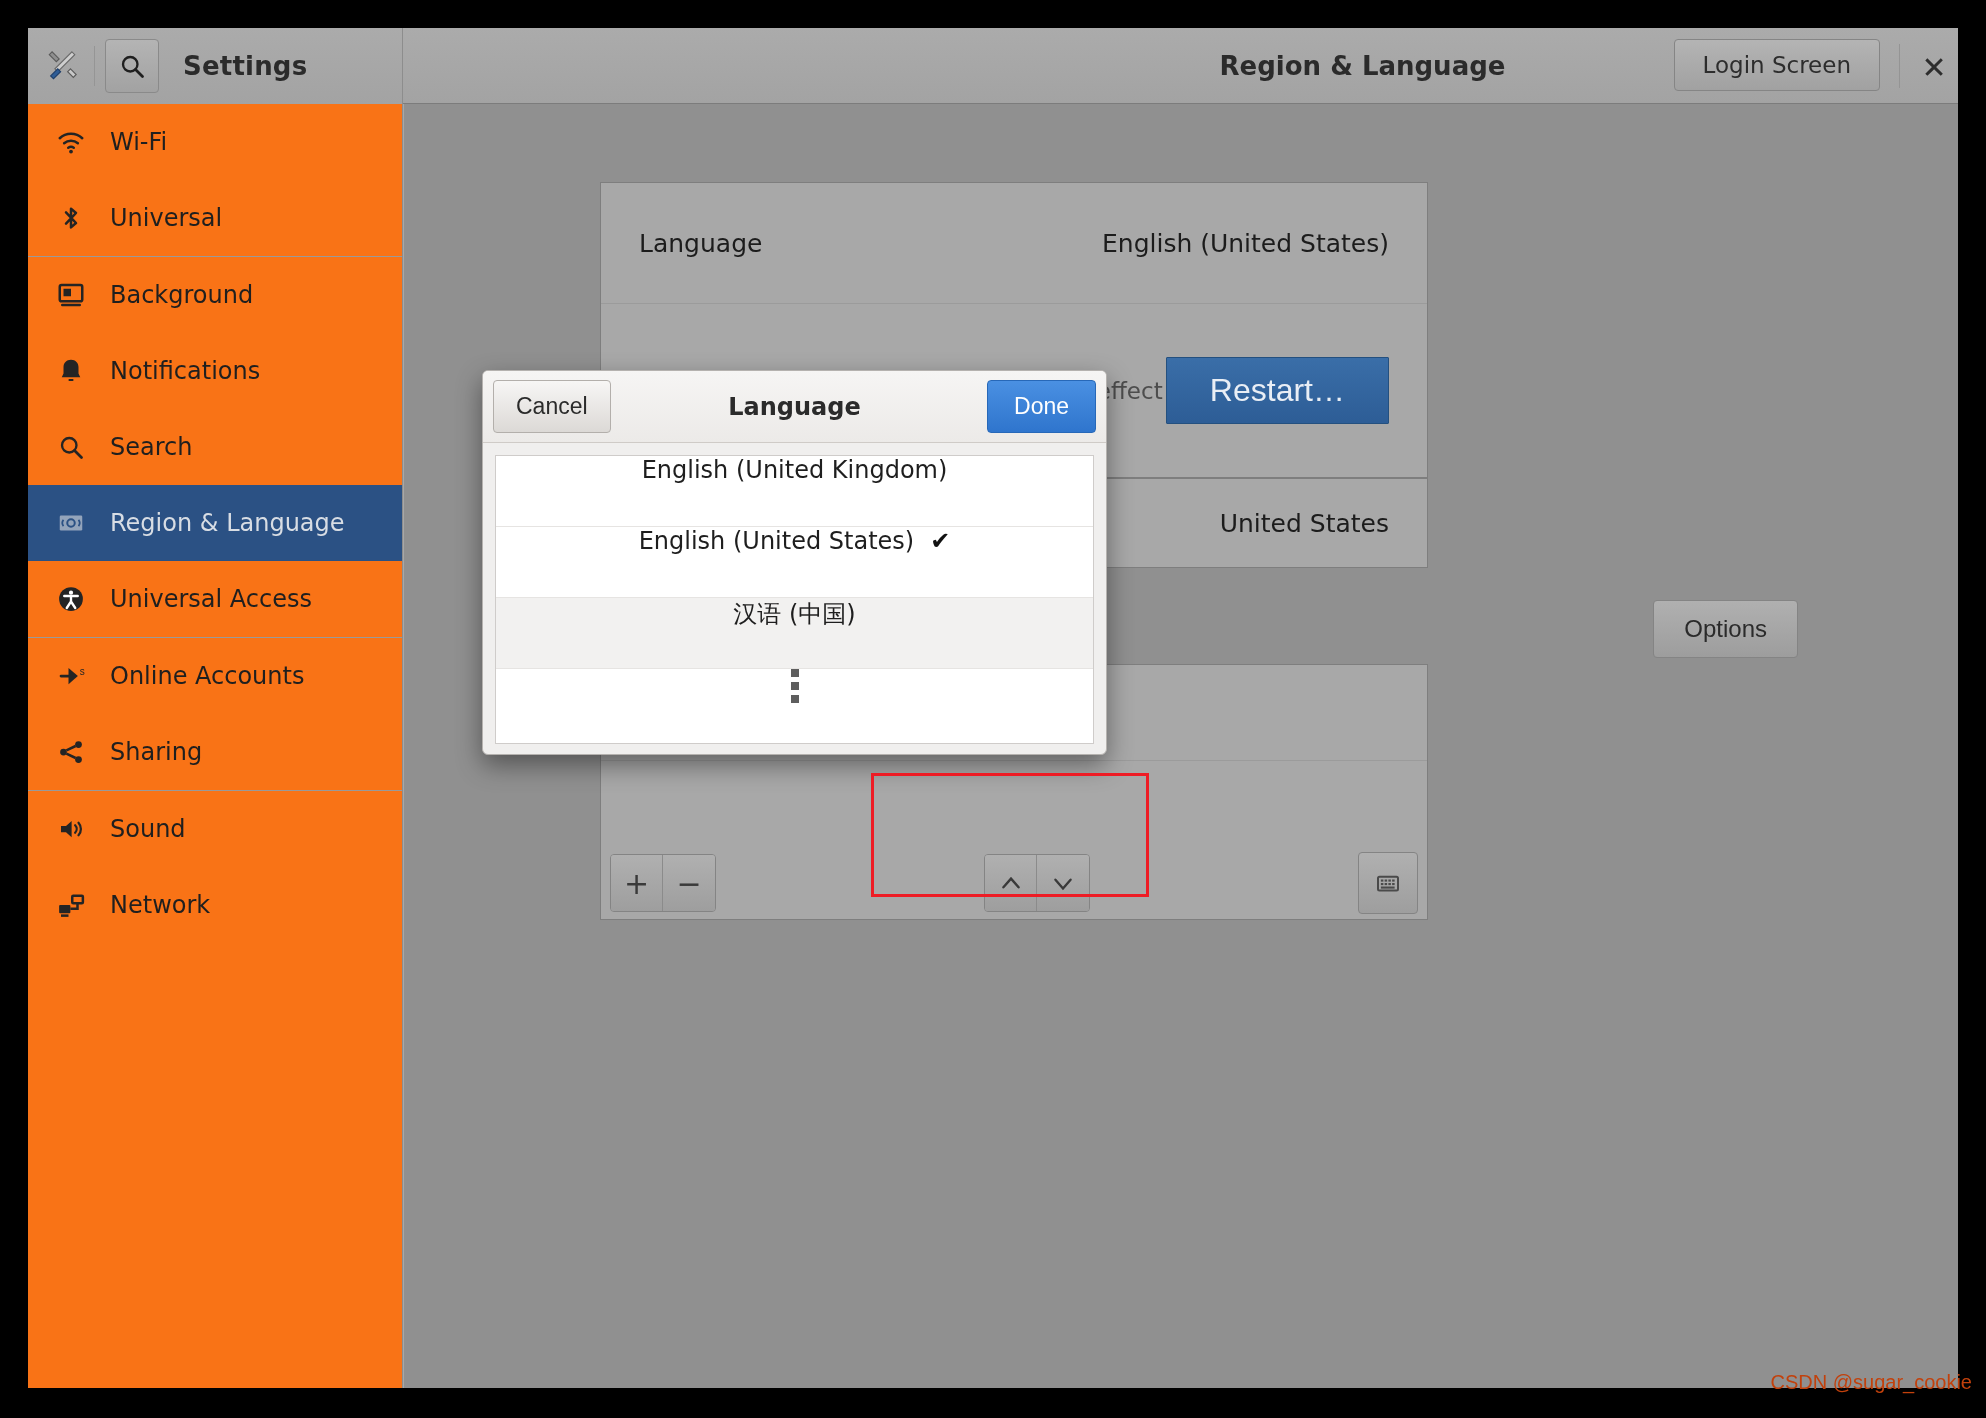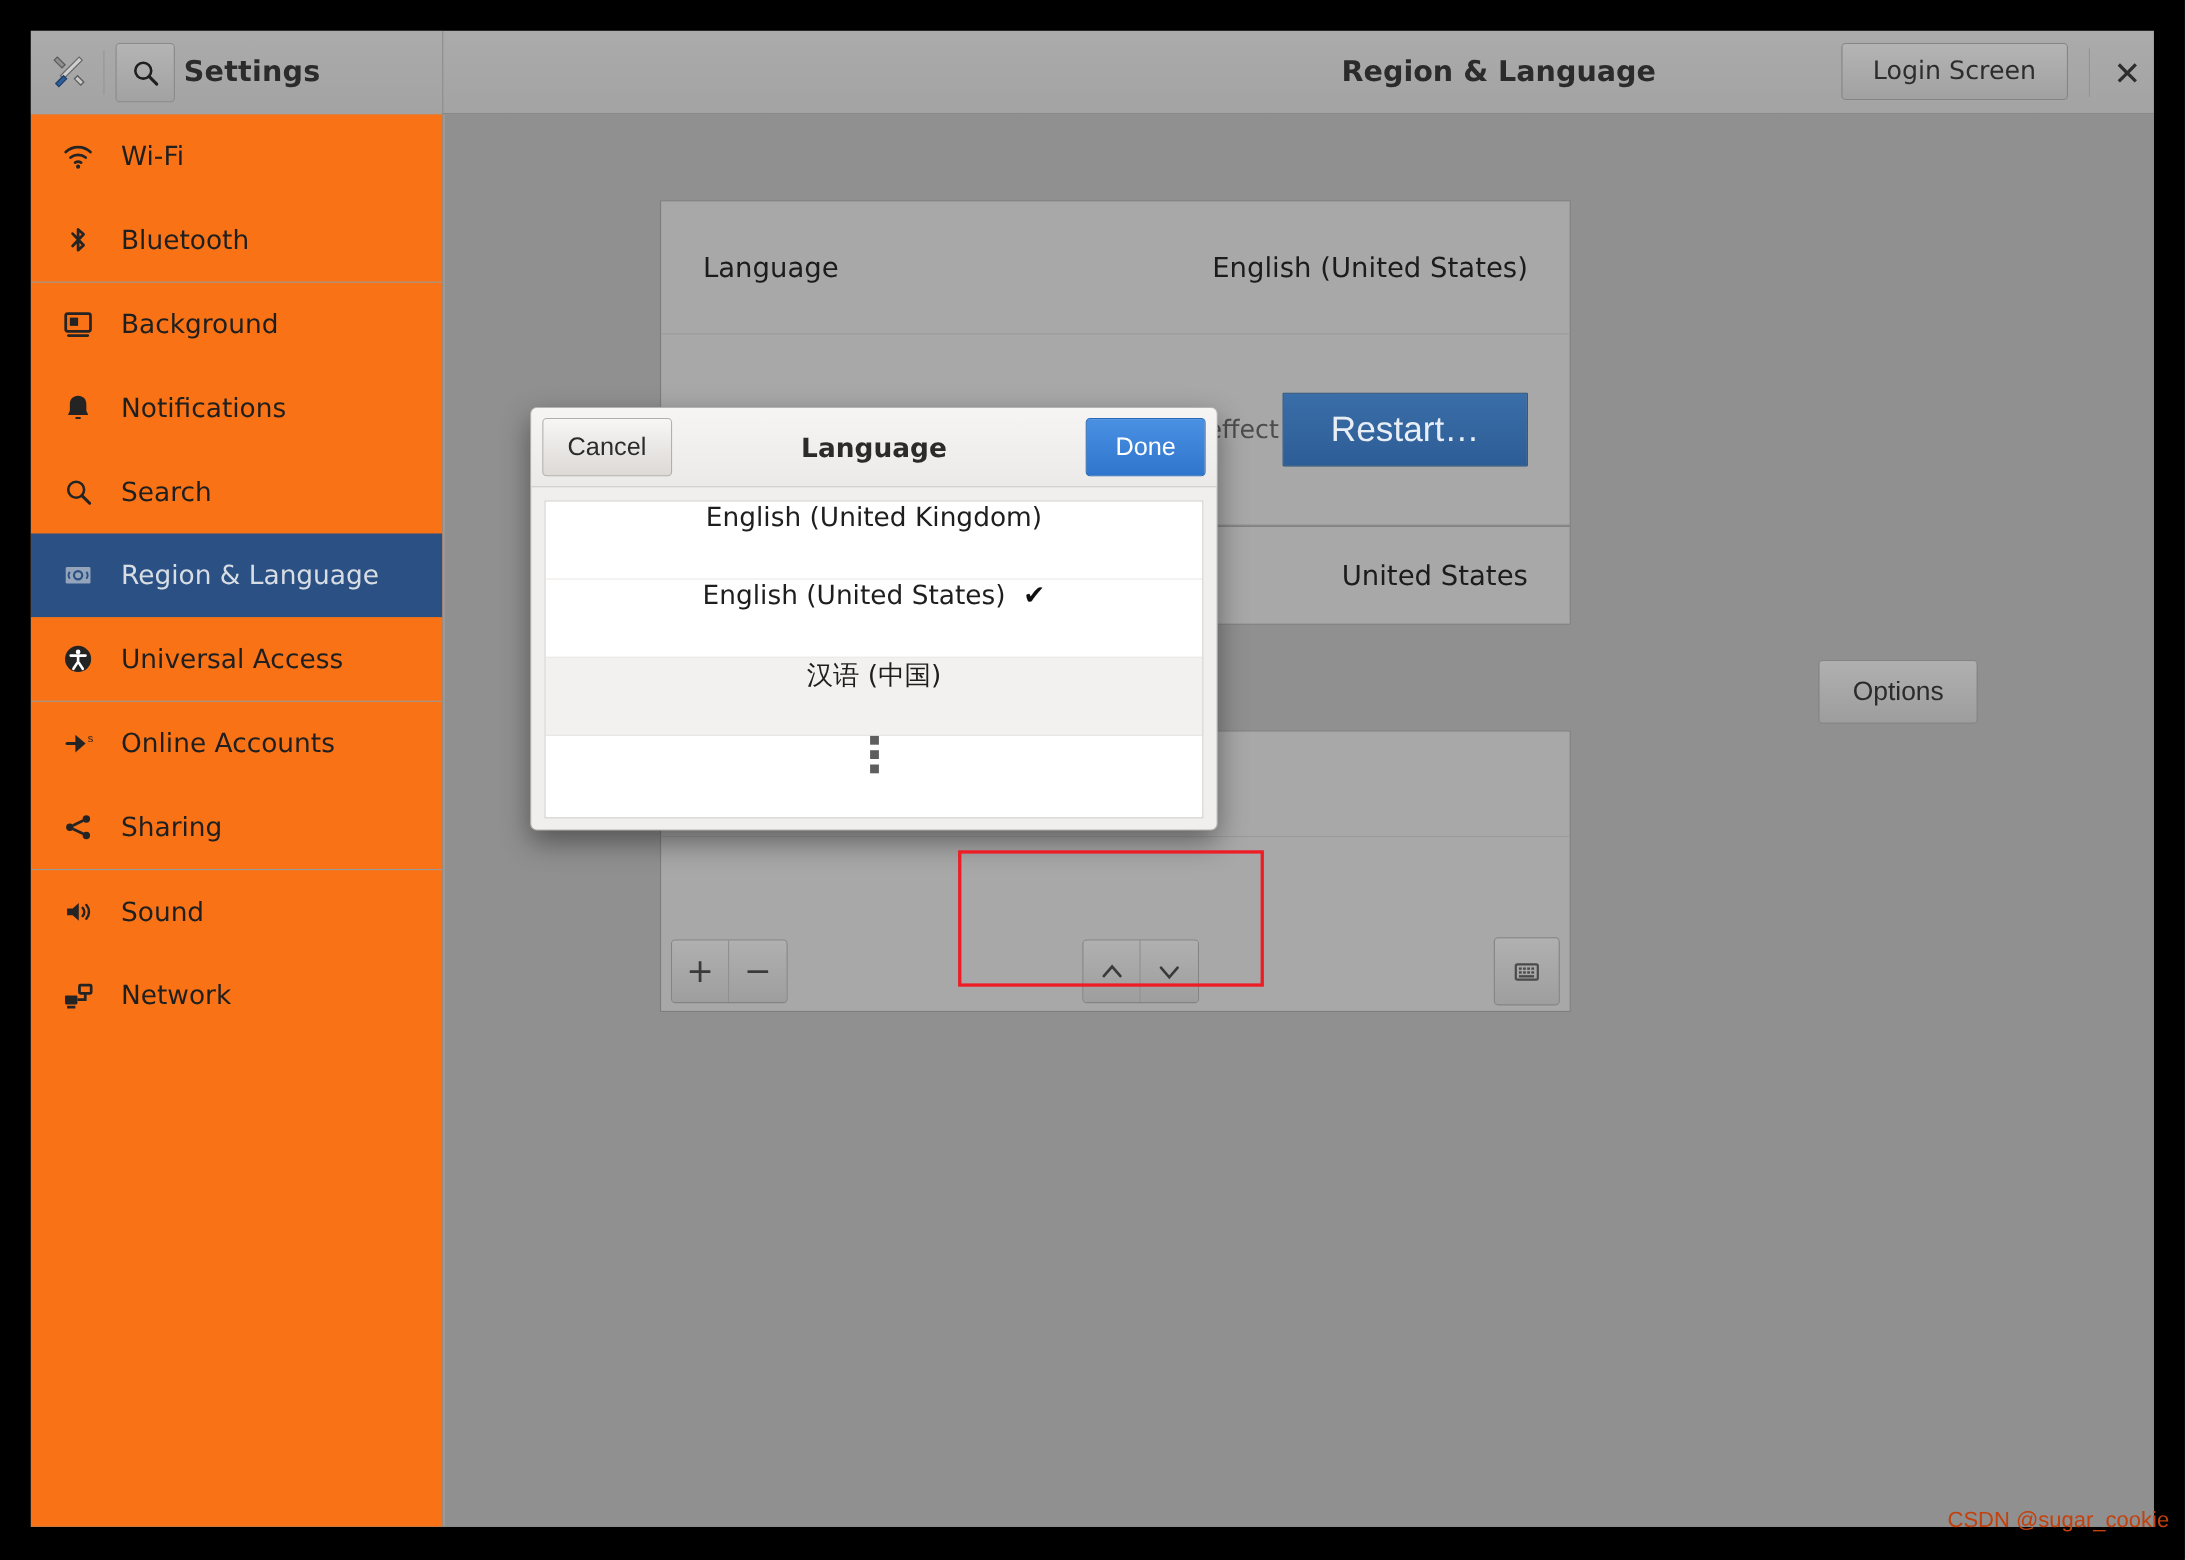--- a/index.html
+++ b/index.html
@@ -63,21 +63,21 @@
     background: linear-gradient(to bottom, #b4b4b4, #a2a2a2);
     border: 1px solid #8a8a8a;
     border-radius: 4px;
     display: flex; align-items: center; justify-content: center;
     cursor: pointer;
   }
   .app-title {
     font-size: 26px;
     font-weight: bold;
     color: #2b2b2b;
-    margin-left: 8px;
+    margin-left: 24px;
     letter-spacing: .2px;
   }
   .hb-right {
     flex: 1;
     height: 76px;
     position: relative;
     display: flex;
     align-items: center;
     justify-content: center;
   }
@@ -442,21 +442,21 @@
         </span>
         <span class="s-lbl">Wi-Fi</span>
       </div>
 
       <div class="side-item">
         <span class="s-ico">
           <svg width="30" height="30" viewBox="0 0 24 24">
             <path d="M8 7.5 L16 16 L12 19.5 L12 4.5 L16 8 L8 16.5" fill="none" stroke="#242424" stroke-width="2" stroke-linejoin="round" stroke-linecap="round"></path>
           </svg>
         </span>
-        <span class="s-lbl">Bluetooth</span>
+        <span class="s-lbl">Universal</span>
       </div>
 
       <div class="side-divider"></div>
 
       <div class="side-item">
         <span class="s-ico">
           <svg width="30" height="30" viewBox="0 0 24 24">
             <rect x="3" y="4" width="18" height="13" rx="1.5" fill="none" stroke="#242424" stroke-width="2"></rect>
             <rect x="6" y="7" width="6" height="6" fill="#242424"></rect>
             <line x1="5" y1="20" x2="19" y2="20" stroke="#242424" stroke-width="2" stroke-linecap="round"></line>

